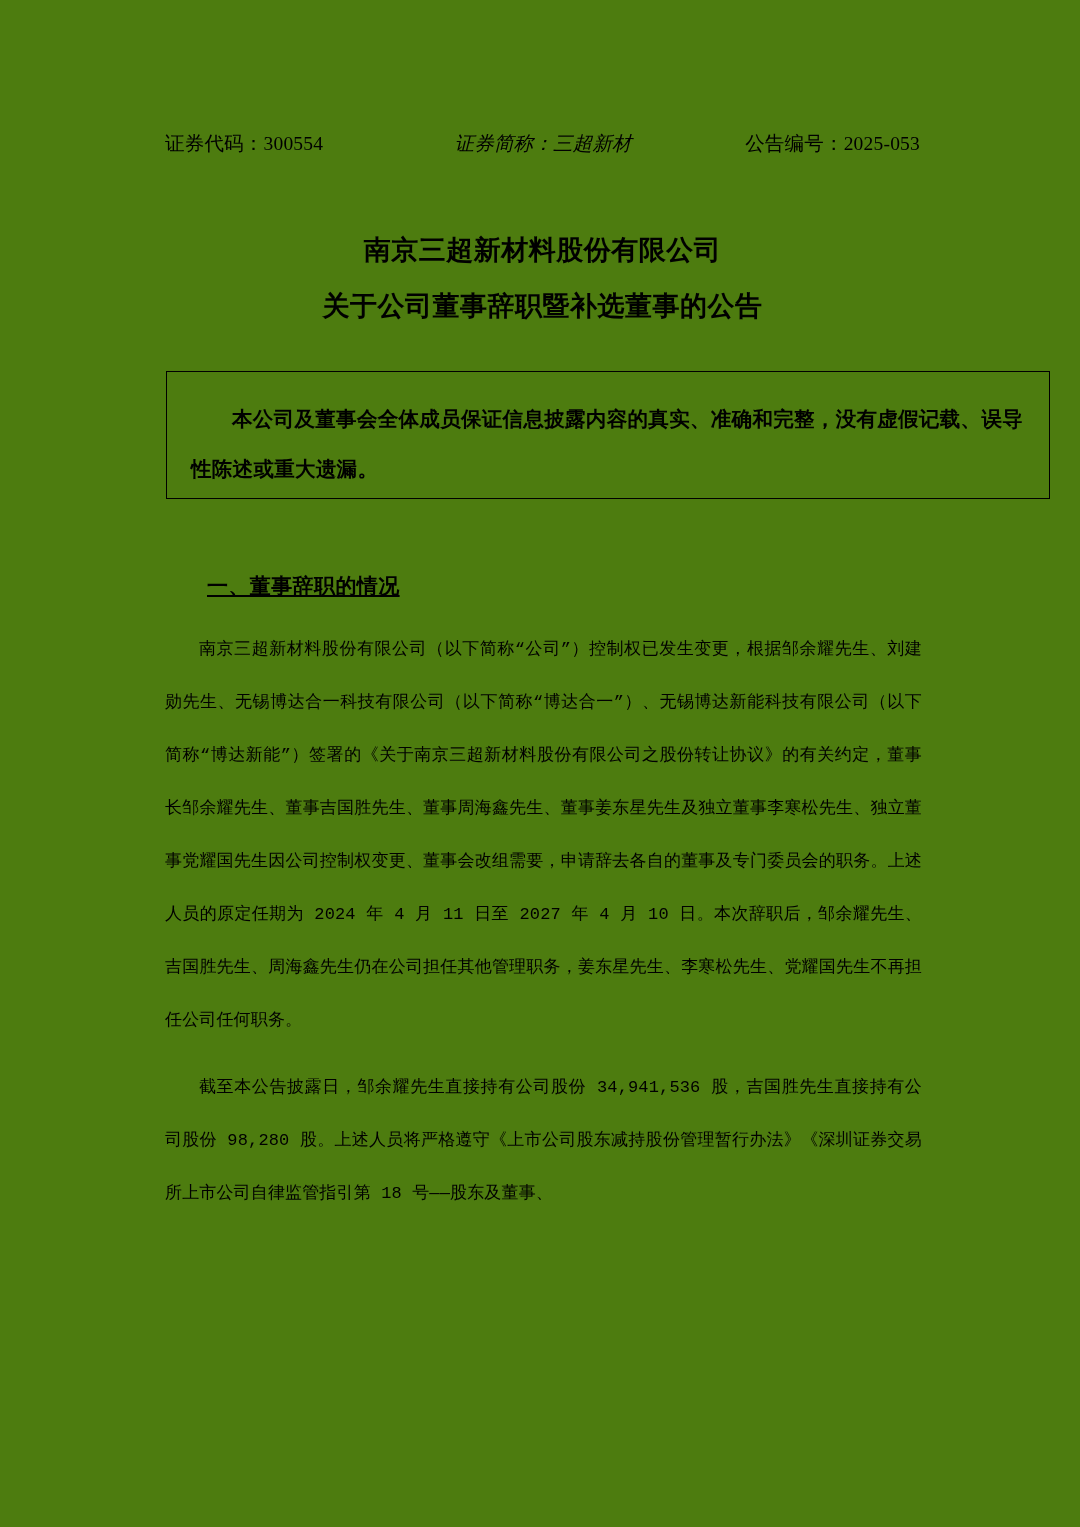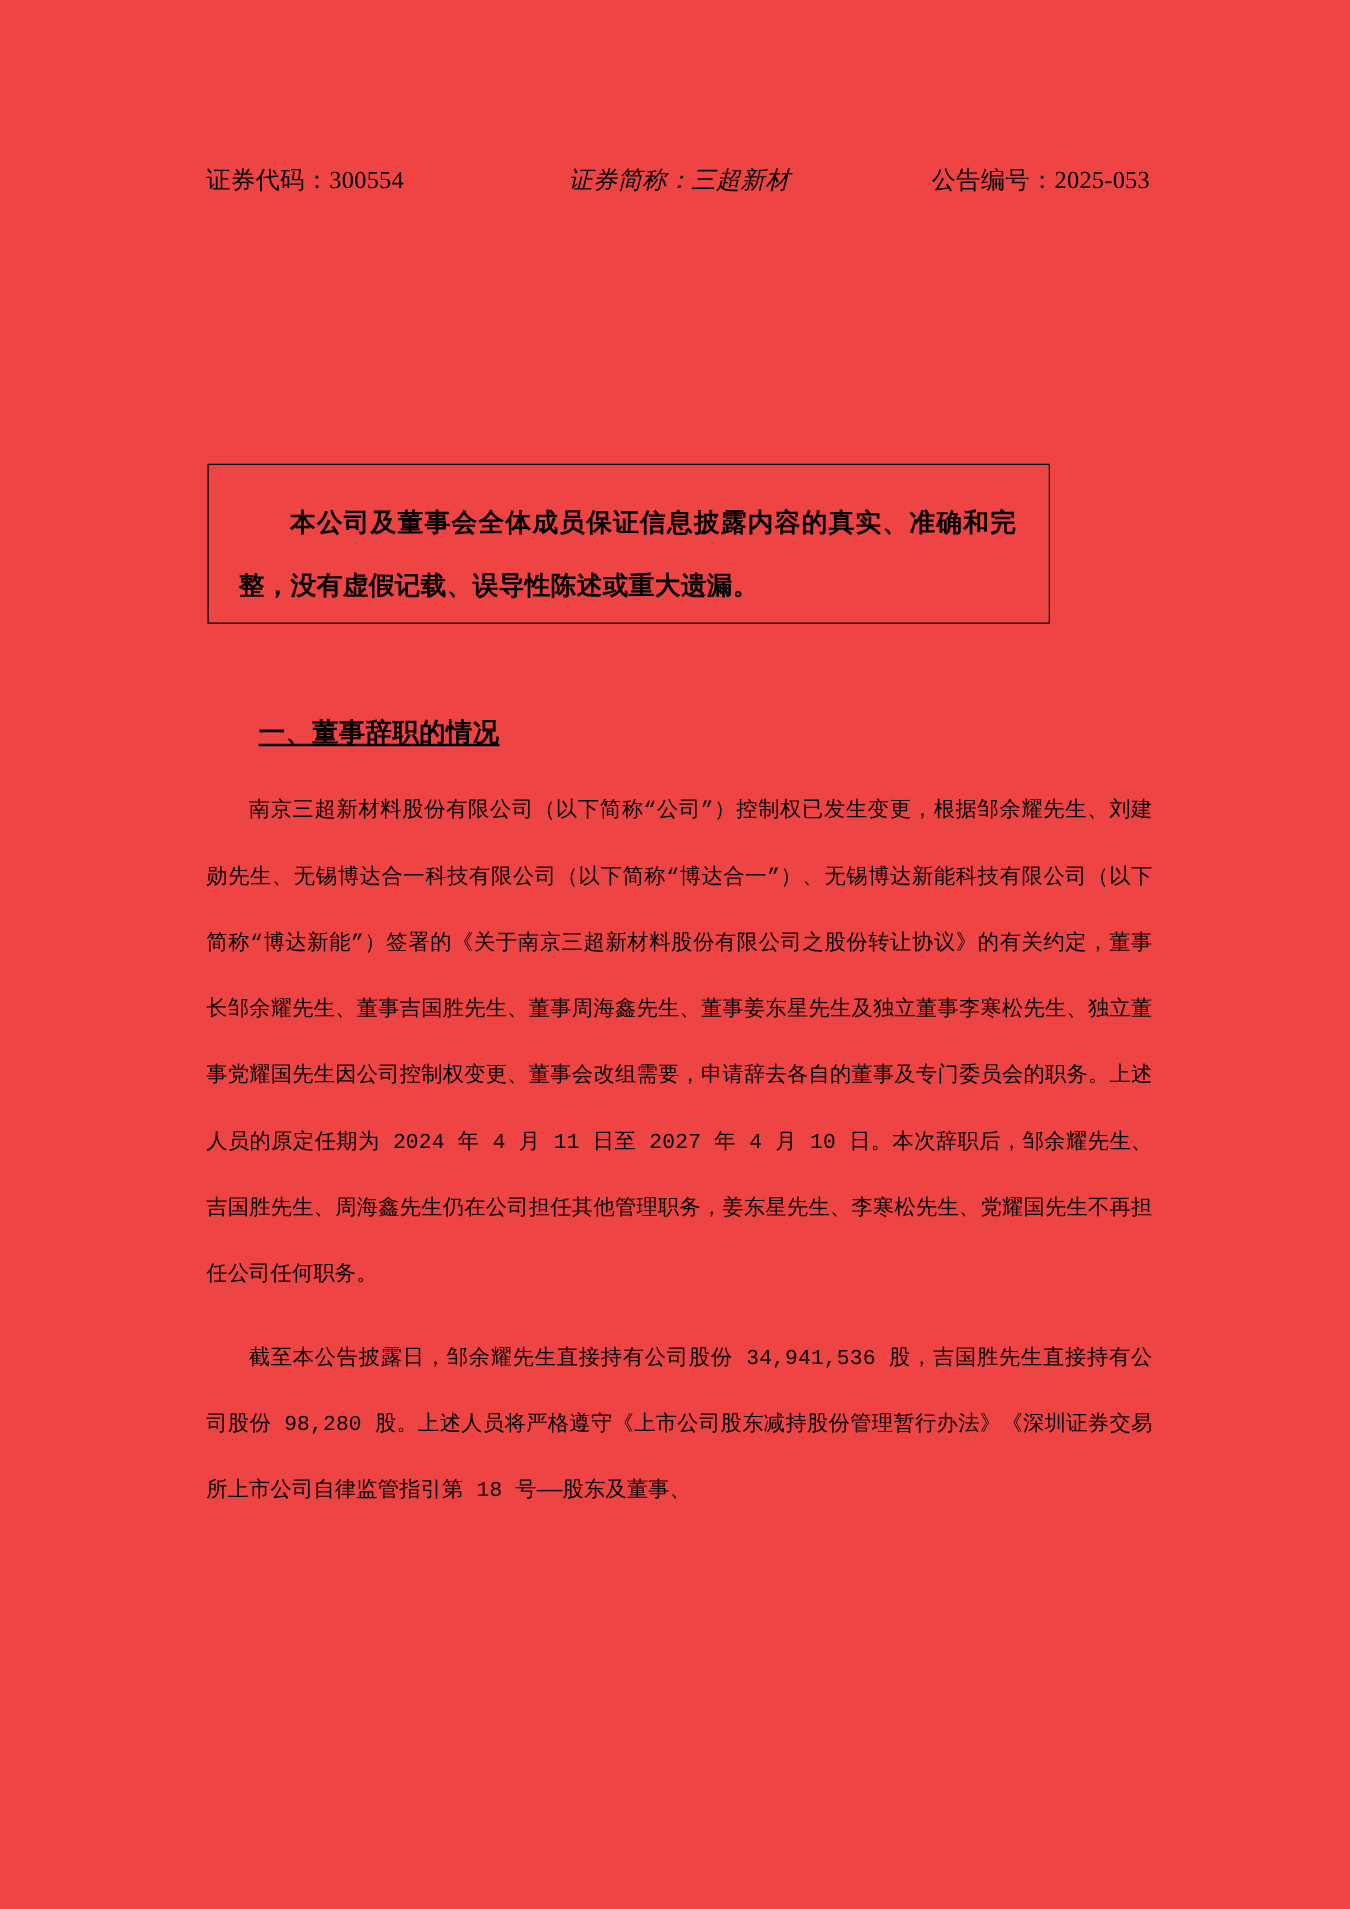--- a/index.html
+++ b/index.html
@@ -16,21 +16,21 @@
     color: #000000;
     -webkit-font-smoothing: antialiased;
   }
 
   .page {
     position: absolute;
     left: 0;
     top: 0;
     width: 1080px;
     height: 1527px;
-    background: #ef4444;
+    background: #4d7c0f;
   }
 
   
   .doc-header {
     position: absolute;
     left: 165px;
     top: 130px;
     width: 755px;
     display: flex;
     justify-content: space-between;
@@ -59,21 +59,21 @@
     font-weight: bold;
     line-height: 56px;
     letter-spacing: 0.5px;
   }
 
   
   .notice-box {
     position: absolute;
     left: 166px;
     top: 371px;
-    width: 674px;
+    width: 884px;
     height: 128px;
     border: 1.6px solid #000000;
     box-sizing: border-box;
     padding: 22px 26px 0 24px;
   }
   .notice-text {
     font-size: 20.5px;
     font-weight: bold;
     line-height: 50px;
     text-align: justify;
@@ -120,20 +120,24 @@
 <body>
 
 <div class="page">
 
   <div class="doc-header">
     <span class="hdr-code">证券代码：300554</span>
     <span class="hdr-name">证券简称：三超新材</span>
     <span class="hdr-no">公告编号：2025-053</span>
   </div>
 
+  <div class="title-block">
+    <div class="title-line">南京三超新材料股份有限公司</div>
+    <div class="title-line">关于公司董事辞职暨补选董事的公告</div>
+  </div>
 
   <div class="notice-box">
     <div class="notice-text">本公司及董事会全体成员保证信息披露内容的真实、准确和完整，没有虚假记载、误导性陈述或重大遗漏。</div>
   </div>
 
   <div class="section-heading">一、董事辞职的情况</div>
 
   <div class="body-block">
     <p class="para">南京三超新材料股份有限公司（以下简称“公司”）控制权已发生变更，根据邹余耀先生、刘建勋先生、无锡博达合一科技有限公司（以下简称“博达合一”）、无锡博达新能科技有限公司（以下简称“博达新能”）签署的《关于南京三超新材料股份有限公司之股份转让协议》的有关约定，董事长邹余耀先生、董事吉国胜先生、董事周海鑫先生、董事姜东星先生及独立董事李寒松先生、独立董事党耀国先生因公司控制权变更、董事会改组需要，申请辞去各自的董事及专门委员会的职务。上述人员的原定任期为 2024 年 4 月 11 日至 2027 年 4 月 10 日。本次辞职后，邹余耀先生、吉国胜先生、周海鑫先生仍在公司担任其他管理职务，姜东星先生、李寒松先生、党耀国先生不再担任公司任何职务。</p>
     <p class="para">截至本公告披露日，邹余耀先生直接持有公司股份 34,941,536 股，吉国胜先生直接持有公司股份 98,280 股。上述人员将严格遵守《上市公司股东减持股份管理暂行办法》《深圳证券交易所上市公司自律监管指引第 18 号——股东及董事、</p>

